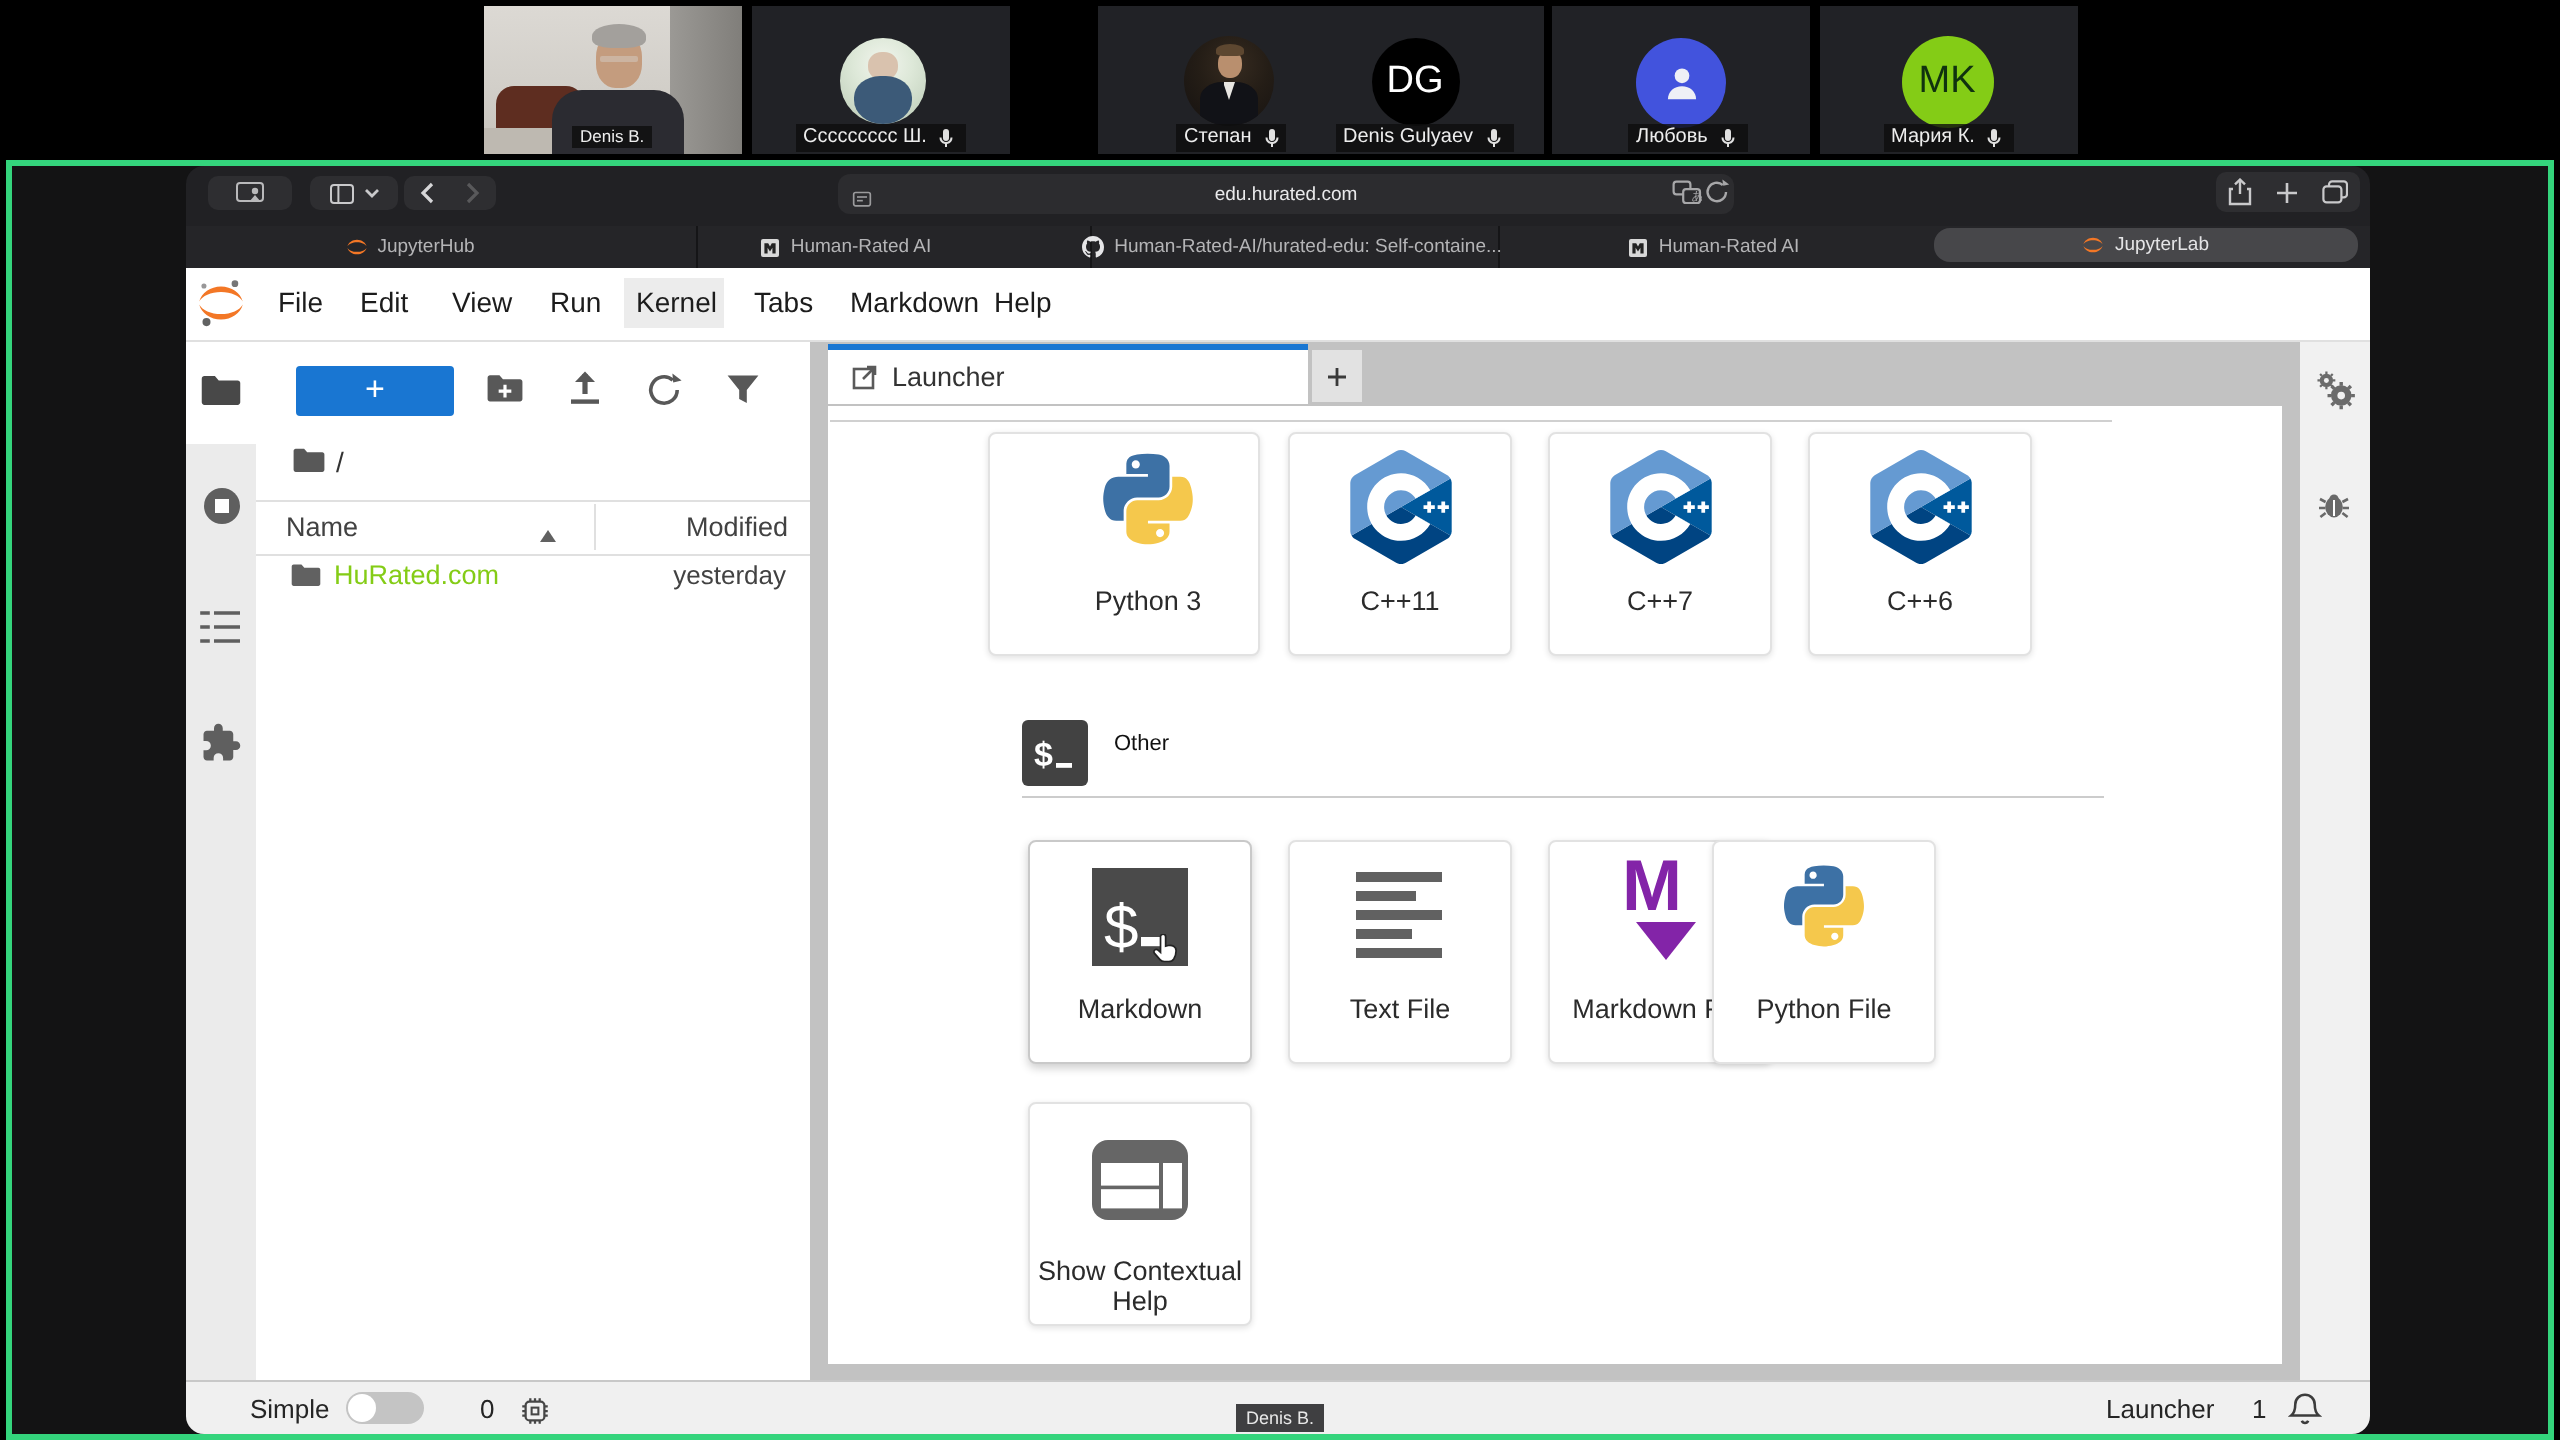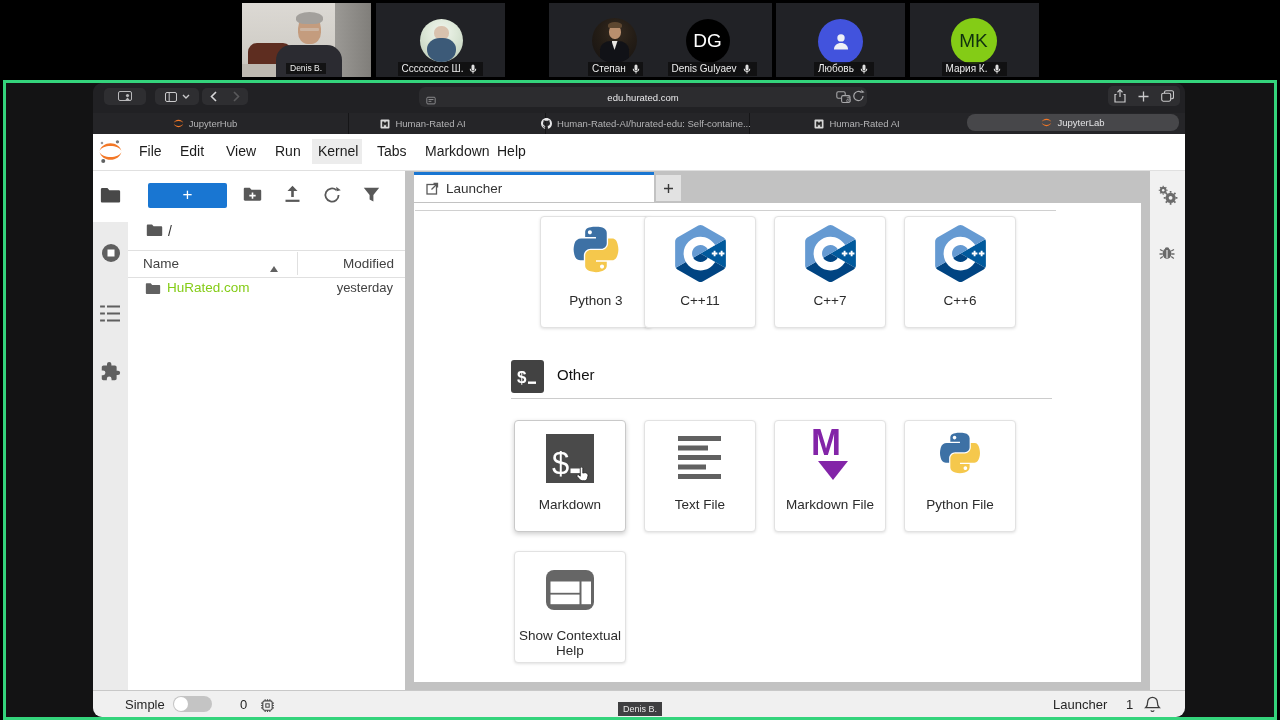--- a/index.html
+++ b/index.html
@@ -276,21 +276,21 @@
   <div class="abs" style="left:656px;top:175px;width:25px;height:26px;background:#e2e2e2;display:flex;align-items:center;justify-content:center;">
       <svg width="11" height="11" viewBox="0 0 11 11">
         <path d="M5.5 1v9M1 5.5h9" stroke="#3a3a3a" stroke-width="1.4"></path>
       </svg>
     </div>
 
   <div class="abs" style="left:414px;top:203px;width:727px;height:479px;background:#fff;"></div>
   <div class="abs" style="left:415px;top:210px;width:641px;height:1px;background:#d0d0d0;"></div>
   <div id="cards">
 
-    <div class="card" style="left:540px;top:216px;">
+    <div class="card" style="left:494px;top:216px;padding-left:24px;">
       <div class="cicon">
           <svg width="56" height="58" viewBox="0 0 128 128">
             <path fill="#3d71a5" d="M63.391 1.988c-4.222.02-8.252.379-11.8 1.007-10.45 1.846-12.346 5.71-12.346 12.837v9.411h24.693v3.137H29.977c-7.176 0-13.46 4.313-15.426 12.521-2.268 9.405-2.368 15.275 0 25.096 1.755 7.311 5.947 12.519 13.124 12.519h8.491V67.234c0-8.151 7.051-15.34 15.426-15.34h24.665c6.866 0 12.346-5.654 12.346-12.548V15.833c0-6.693-5.646-11.72-12.346-12.837-4.244-.706-8.645-1.027-12.866-1.008zM50.037 9.557c2.55 0 4.634 2.117 4.634 4.721 0 2.593-2.083 4.69-4.634 4.69-2.56 0-4.633-2.097-4.633-4.69-.001-2.604 2.073-4.721 4.633-4.721z"></path>
             <path fill="#f5c84c" d="M91.682 28.38v10.966c0 8.5-7.208 15.655-15.426 15.655H51.591c-6.756 0-12.346 5.783-12.346 12.549v23.515c0 6.691 5.818 10.628 12.346 12.547 7.816 2.297 15.312 2.713 24.665 0 6.216-1.801 12.346-5.423 12.346-12.547v-9.412H63.938v-3.138h37.012c7.176 0 9.852-5.005 12.348-12.519 2.578-7.735 2.467-15.174 0-25.096-1.774-7.145-5.161-12.521-12.348-12.521h-9.268zM77.809 87.927c2.561 0 4.634 2.097 4.634 4.692 0 2.602-2.074 4.719-4.634 4.719-2.55 0-4.633-2.117-4.633-4.719 0-2.595 2.083-4.692 4.633-4.692z"></path>
           </svg>
         </div>
       <div class="clabel">Python 3</div>
     </div>
     <div class="card" style="left:644px;top:216px;">
       <div class="cicon">
@@ -326,21 +326,21 @@
             <path fill="#FFF" d="M255 166.508h-11.334v-11.333h-11.332v11.333H221v11.333h11.334v11.334h11.332v-11.334H255zM297.5 166.508h-11.334v-11.333h-11.332v11.333H263.5v11.333h11.334v11.334h11.332v-11.334H297.5z"></path>
           </svg>
         </div>
       <div class="clabel">C++6</div>
     </div>
 
     <div class="abs" style="left:511px;top:360px;width:33px;height:33px;background:#424242;border-radius:3px;"><svg width="33" height="33" viewBox="0 0 33 33">
           <text x="6" y="23" font-size="17" font-weight="bold" fill="#fff" font-family="Liberation Sans">$</text>
           <rect x="17" y="21.5" width="8" height="2.4" fill="#fff"></rect>
         </svg></div>
-    <div class="abs" style="left:557px;top:366px;font-size:15px;color:#111;">Other</div>
+    <div class="abs" style="left:557px;top:366px;font-size:11px;color:#111;">Other</div>
     <div class="abs" style="left:511px;top:398px;width:541px;height:1px;background:#ccc;"></div>
 
     <div class="card" style="left:514px;top:420px;border-color:#c9c9c9;box-shadow:0 2px 5px rgba(0,0,0,0.2);">
       <div class="cicon" style="padding-top:13px;">
           <svg width="48" height="49" viewBox="0 0 48 49">
             <rect width="48" height="49" fill="#4a4a4a"></rect>
             <text x="6" y="40" font-size="31" fill="#fff" font-family="Liberation Sans">$</text>
             <rect x="24.5" y="34.5" width="12" height="4.6" fill="#fff"></rect>
           </svg>
         </div>
@@ -360,21 +360,21 @@
     </div>
     <div class="card" style="left:774px;top:420px;">
       <div class="cicon" style="padding-top:7px;">
           <svg width="40" height="54" viewBox="0 0 40 54">
             <text x="1" y="27" font-size="36" font-weight="bold" fill="#8324a8" font-family="Liberation Sans" textLength="38">M</text>
             <path d="M8 33h30L23 52z" fill="#8324a8"></path>
           </svg>
         </div>
       <div class="clabel">Markdown File</div>
     </div>
-    <div class="card" style="left:904px;top:420px;">
+    <div class="card" style="left:856px;top:420px;">
       <div class="cicon" style="padding-top:10px;">
           <svg width="50" height="52" viewBox="0 0 128 128">
             <path fill="#3d71a5" d="M63.391 1.988c-4.222.02-8.252.379-11.8 1.007-10.45 1.846-12.346 5.71-12.346 12.837v9.411h24.693v3.137H29.977c-7.176 0-13.46 4.313-15.426 12.521-2.268 9.405-2.368 15.275 0 25.096 1.755 7.311 5.947 12.519 13.124 12.519h8.491V67.234c0-8.151 7.051-15.34 15.426-15.34h24.665c6.866 0 12.346-5.654 12.346-12.548V15.833c0-6.693-5.646-11.72-12.346-12.837-4.244-.706-8.645-1.027-12.866-1.008zM50.037 9.557c2.55 0 4.634 2.117 4.634 4.721 0 2.593-2.083 4.69-4.634 4.69-2.56 0-4.633-2.097-4.633-4.69-.001-2.604 2.073-4.721 4.633-4.721z"></path>
             <path fill="#f5c84c" d="M91.682 28.38v10.966c0 8.5-7.208 15.655-15.426 15.655H51.591c-6.756 0-12.346 5.783-12.346 12.549v23.515c0 6.691 5.818 10.628 12.346 12.547 7.816 2.297 15.312 2.713 24.665 0 6.216-1.801 12.346-5.423 12.346-12.547v-9.412H63.938v-3.138h37.012c7.176 0 9.852-5.005 12.348-12.519 2.578-7.735 2.467-15.174 0-25.096-1.774-7.145-5.161-12.521-12.348-12.521h-9.268zM77.809 87.927c2.561 0 4.634 2.097 4.634 4.692 0 2.602-2.074 4.719-4.634 4.719-2.55 0-4.633-2.117-4.633-4.719 0-2.595 2.083-4.692 4.633-4.692z"></path>
           </svg>
         </div>
       <div class="clabel">Python File</div>
     </div>
 
     <div class="card" style="left:514px;top:551px;">

